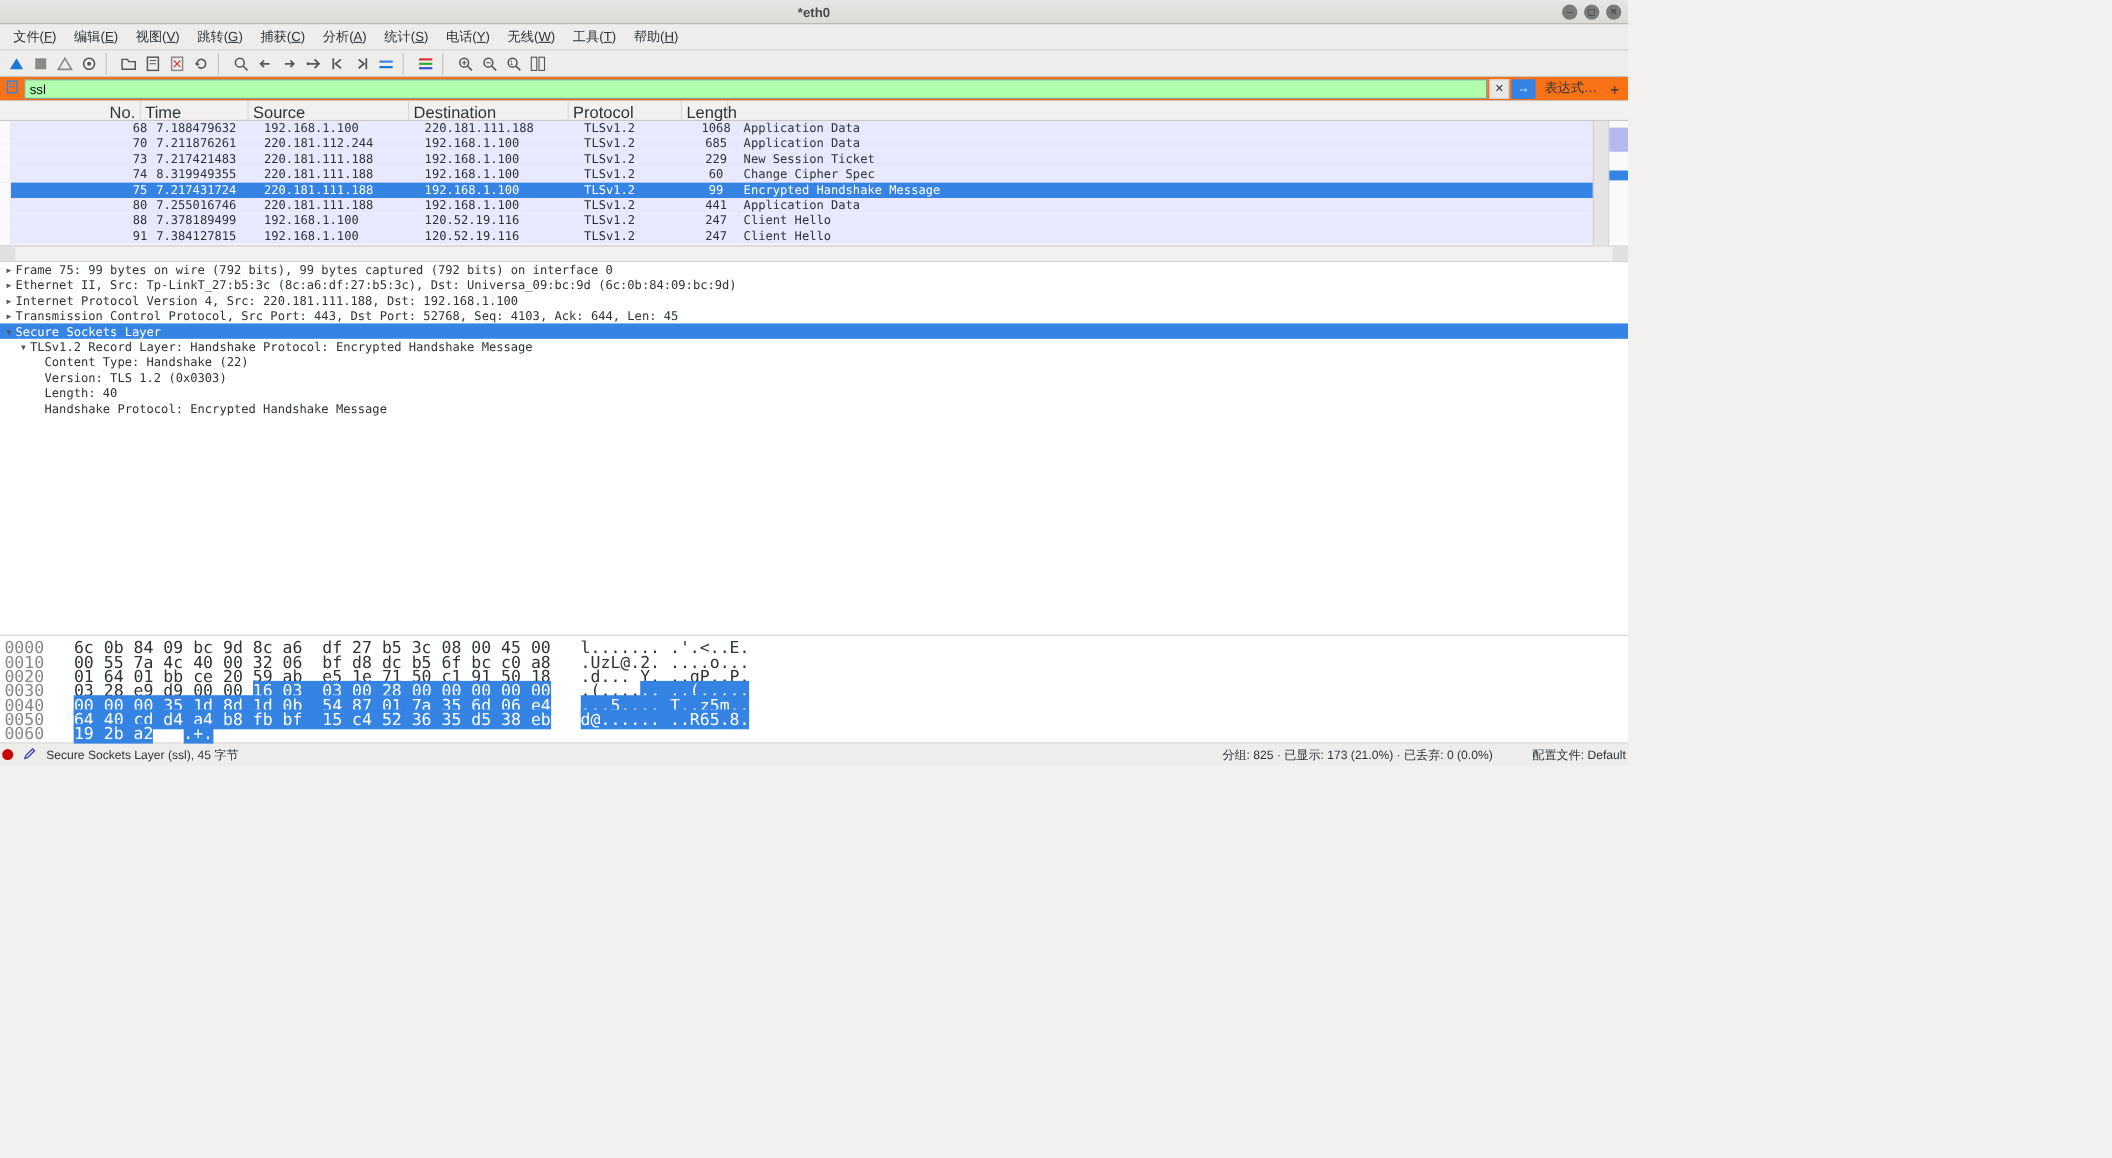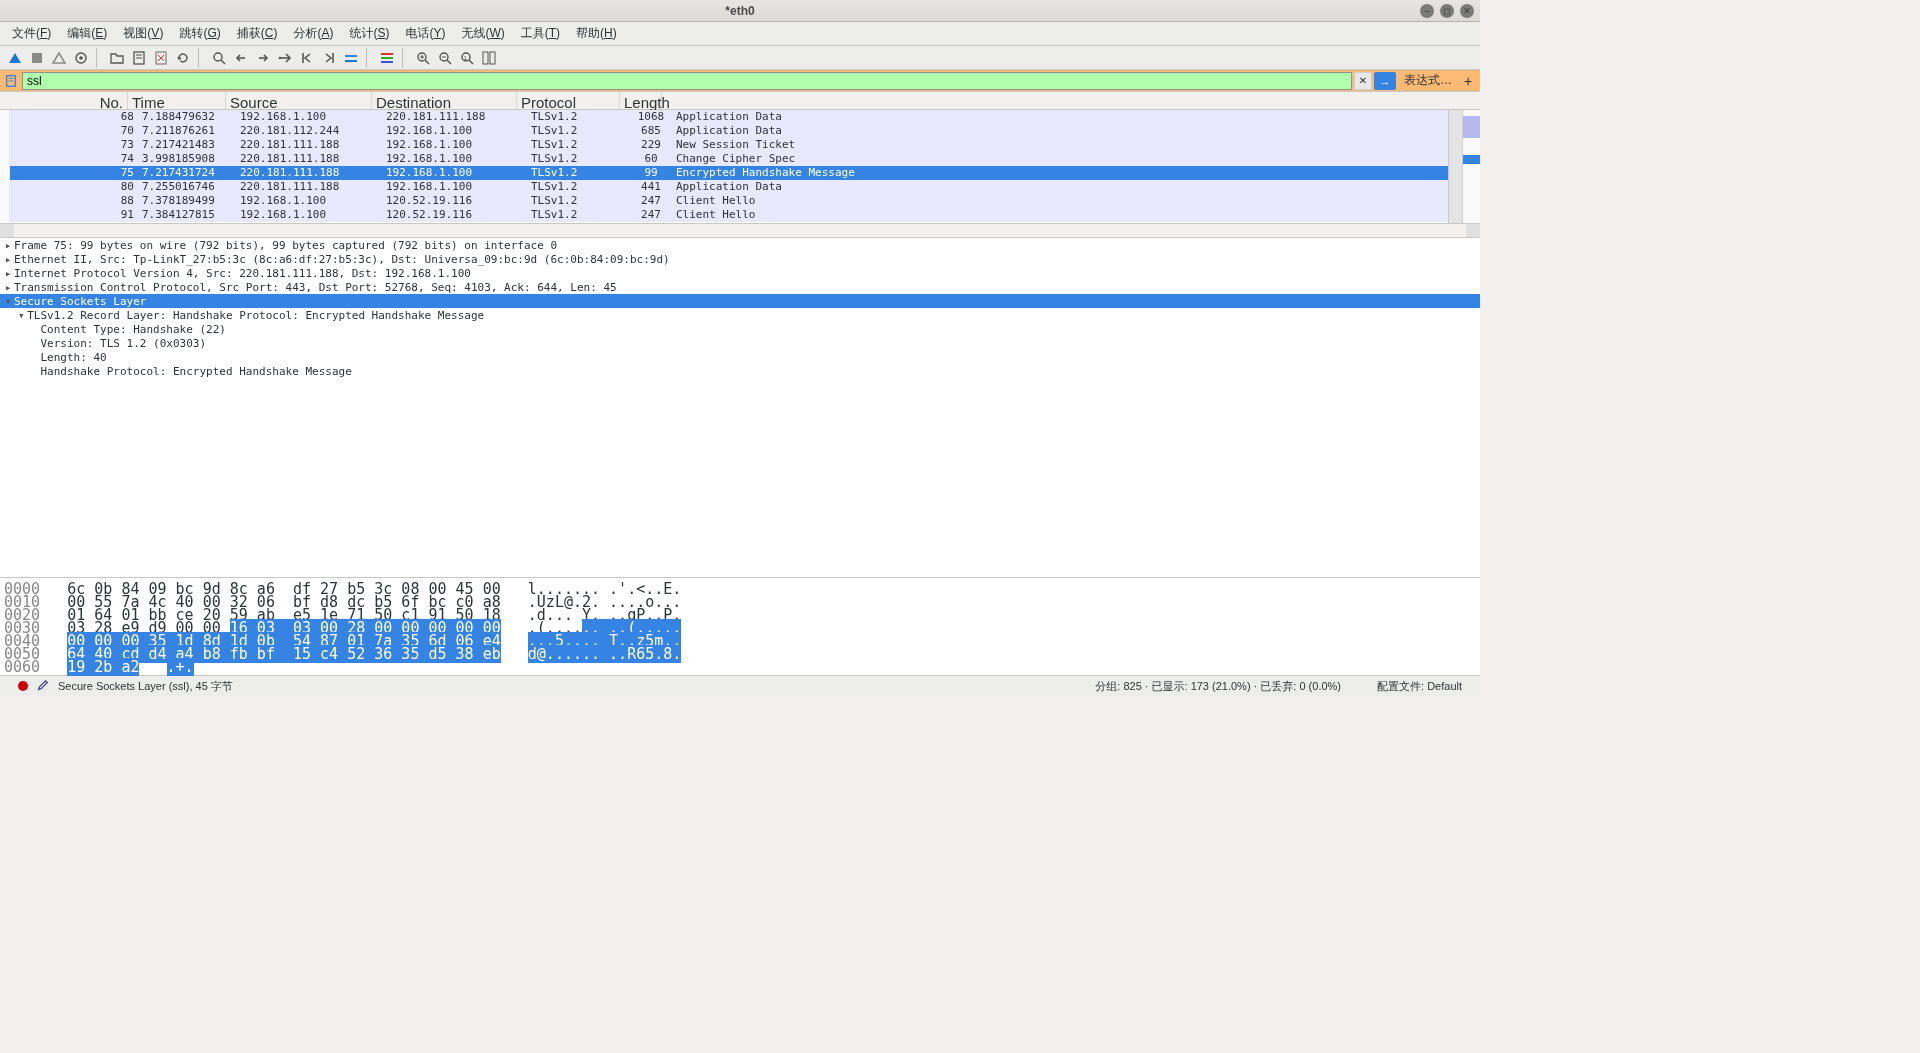--- a/index.html
+++ b/index.html
@@ -8,21 +8,21 @@
 .titlebar-title { font-weight: bold; font-size: 12px; color: #4a4a4a; }
 .titlebar-btns { position: absolute; right: 6px; display: flex; gap: 6px; }
 .titlebar-btn { width: 14px; height: 14px; border-radius: 7px; background: #7a7a78; display: flex; align-items: center; justify-content: center; color: #3c3c3b; font-size: 9px; cursor: pointer; }
 .menubar { height: 24px; background: #ededec; border-bottom: 1px solid #c8c8c7; display: flex; align-items: center; padding: 0 4px; }
 .menubar span { padding: 3px 8px; cursor: pointer; font-size: 12px; }
 .menubar span u { text-decoration: underline; }
 .toolbar { height: 24px; background: #ededec; border-bottom: 1px solid #c8c8c7; display: flex; align-items: center; padding: 2px 4px; gap: 0; }
 .tool-btn { width: 22px; height: 20px; display: flex; align-items: center; justify-content: center; cursor: pointer; border: 1px solid transparent; border-radius: 2px; }
 .tool-btn svg { width: 16px; height: 16px; }
 .tool-sep { width: 6px; height: 20px; border-left: 1px solid #c0c0c0; margin: 0 4px; }
-.filterbar { height: 22px; background: #fdba74; border-bottom: 1px solid #c8c8c7; display: flex; align-items: center; padding: 2px 4px; gap: 2px; }
+.filterbar { height: 22px; background: #f97316; border-bottom: 1px solid #c8c8c7; display: flex; padding: 2px 4px; gap: 2px; }
 .filter-icon { width: 14px; height: 14px; margin-right: 2px; }
 .filter-input { flex: 1; height: 18px; background: #AFFFAF; border: 1px solid #919190; padding: 0 4px; font-size: 12px; }
 .filter-btn-sm { width: 18px; height: 18px; display: flex; align-items: center; justify-content: center; cursor: pointer; background:#e8e8e8;border:1px solid #cfcfcf; font-size:10px;}
 .filter-arrow{width:22px;height:18px;background:#3584e4;border-radius:2px;display:flex;align-items:center;justify-content:center;color:#fff;font-size:11px;cursor:pointer}
 .filter-expr{padding:0 6px;font-size:12px;cursor:pointer}
 .filter-plus{width:16px;height:18px;display:flex;align-items:center;justify-content:center;cursor:pointer;font-size:14px}
 .packet-area{height:146px;background:#fff;border-bottom:1px solid #c8c8c7;display:flex;flex-direction:column;position:relative}
 .packet-head{height:18px;background:#f2f1f0;border-bottom:1px solid #c8c8c7;display:flex;font-size:15px}
 .packet-head div{padding:2px 4px;border-right:1px solid #d6d6d5}
 .packet-body{flex:1;overflow-y:hidden;position:relative}
@@ -39,21 +39,21 @@
 .sidebar-scroll .map{flex:1;position:relative;background:#fafafa}
 .sidebar-scroll .map .seg{position:absolute;left:0;right:0}
 .details-pane{height:340px;background:#fff;border-bottom:1px solid #c8c8c7;font-family:monospace;font-size:11px;overflow-y:auto}
 .det-row{display:flex;align-items:center;padding:0 2px;height:14px;cursor:pointer;white-space:pre}
 .det-row .tw{width:12px;display:inline-block;text-align:center;color:#555}
 .det-row.sel{background:#3584e4;color:#fff}
 .bytes-pane{height:98px;background:#fff;font-family:monospace;font-size:15px;white-space:pre;padding:2px 4px;border-bottom:1px solid #c8c8c7}
 .bytes-line{height:13px}
 .byte-off{color:#888}
 .byte-sel{background:#3584e4;color:#fff}
-.statusbar{height:20px;background:#ededec;display:flex;align-items:center;padding:0 18px;font-size:11px;gap:8px}
+.statusbar{height:20px;background:#ededec;display:flex;align-items:center;padding:0 2px;font-size:11px;gap:8px}
 .status-dot{width:10px;height:10px;border-radius:5px;background:#cc0000}
 .status-right{margin-left:auto}
 
 
 .c-no{width:128px;text-align:right}
 .c-time{width:98px}
 .c-src{width:146px}
 .c-dst{width:145px}
 .c-proto{width:103px}
 .c-len{width:42px;text-align:center}
@@ -235,21 +235,21 @@
       <div class="c-time">Time</div>
       <div class="c-src">Source</div>
       <div class="c-dst">Destination</div>
       <div class="c-proto">Protocol</div>
       <div class="c-len">Length</div>
     </div>
   <div class="packet-body" id="packet-body">
       <div class="packet-row"><div class="packet-gutter"></div><div class="c-no">68</div><div class="c-time">7.188479632</div><div class="c-src">192.168.1.100</div><div class="c-dst">220.181.111.188</div><div class="c-proto">TLSv1.2</div><div class="c-len">1068</div><div class="c-info">Application Data</div></div>
       <div class="packet-row"><div class="packet-gutter"></div><div class="c-no">70</div><div class="c-time">7.211876261</div><div class="c-src">220.181.112.244</div><div class="c-dst">192.168.1.100</div><div class="c-proto">TLSv1.2</div><div class="c-len">685</div><div class="c-info">Application Data</div></div>
       <div class="packet-row"><div class="packet-gutter"></div><div class="c-no">73</div><div class="c-time">7.217421483</div><div class="c-src">220.181.111.188</div><div class="c-dst">192.168.1.100</div><div class="c-proto">TLSv1.2</div><div class="c-len">229</div><div class="c-info">New Session Ticket</div></div>
-      <div class="packet-row"><div class="packet-gutter"></div><div class="c-no">74</div><div class="c-time">3.998185908</div><div class="c-src">220.181.111.188</div><div class="c-dst">192.168.1.100</div><div class="c-proto">TLSv1.2</div><div class="c-len">60</div><div class="c-info">Change Cipher Spec</div></div>
+      <div class="packet-row"><div class="packet-gutter"></div><div class="c-no">74</div><div class="c-time">8.319949355</div><div class="c-src">220.181.111.188</div><div class="c-dst">192.168.1.100</div><div class="c-proto">TLSv1.2</div><div class="c-len">60</div><div class="c-info">Change Cipher Spec</div></div>
       <div class="packet-row selected"><div class="packet-gutter"></div><div class="c-no">75</div><div class="c-time">7.217431724</div><div class="c-src">220.181.111.188</div><div class="c-dst">192.168.1.100</div><div class="c-proto">TLSv1.2</div><div class="c-len">99</div><div class="c-info">Encrypted Handshake Message</div></div>
       <div class="packet-row"><div class="packet-gutter"></div><div class="c-no">80</div><div class="c-time">7.255016746</div><div class="c-src">220.181.111.188</div><div class="c-dst">192.168.1.100</div><div class="c-proto">TLSv1.2</div><div class="c-len">441</div><div class="c-info">Application Data</div></div>
       <div class="packet-row"><div class="packet-gutter"></div><div class="c-no">88</div><div class="c-time">7.378189499</div><div class="c-src">192.168.1.100</div><div class="c-dst">120.52.19.116</div><div class="c-proto">TLSv1.2</div><div class="c-len">247</div><div class="c-info">Client Hello</div></div>
       <div class="packet-row"><div class="packet-gutter"></div><div class="c-no">91</div><div class="c-time">7.384127815</div><div class="c-src">192.168.1.100</div><div class="c-dst">120.52.19.116</div><div class="c-proto">TLSv1.2</div><div class="c-len">247</div><div class="c-info">Client Hello</div></div>
     </div>
   <div class="hscroll-packets"></div>
   <div class="sidebar-scroll">
     <div class="bar"></div>
     <div class="map">
         <div class="seg" style="top:5%;height:20%;background:#b8b8f0"></div>

